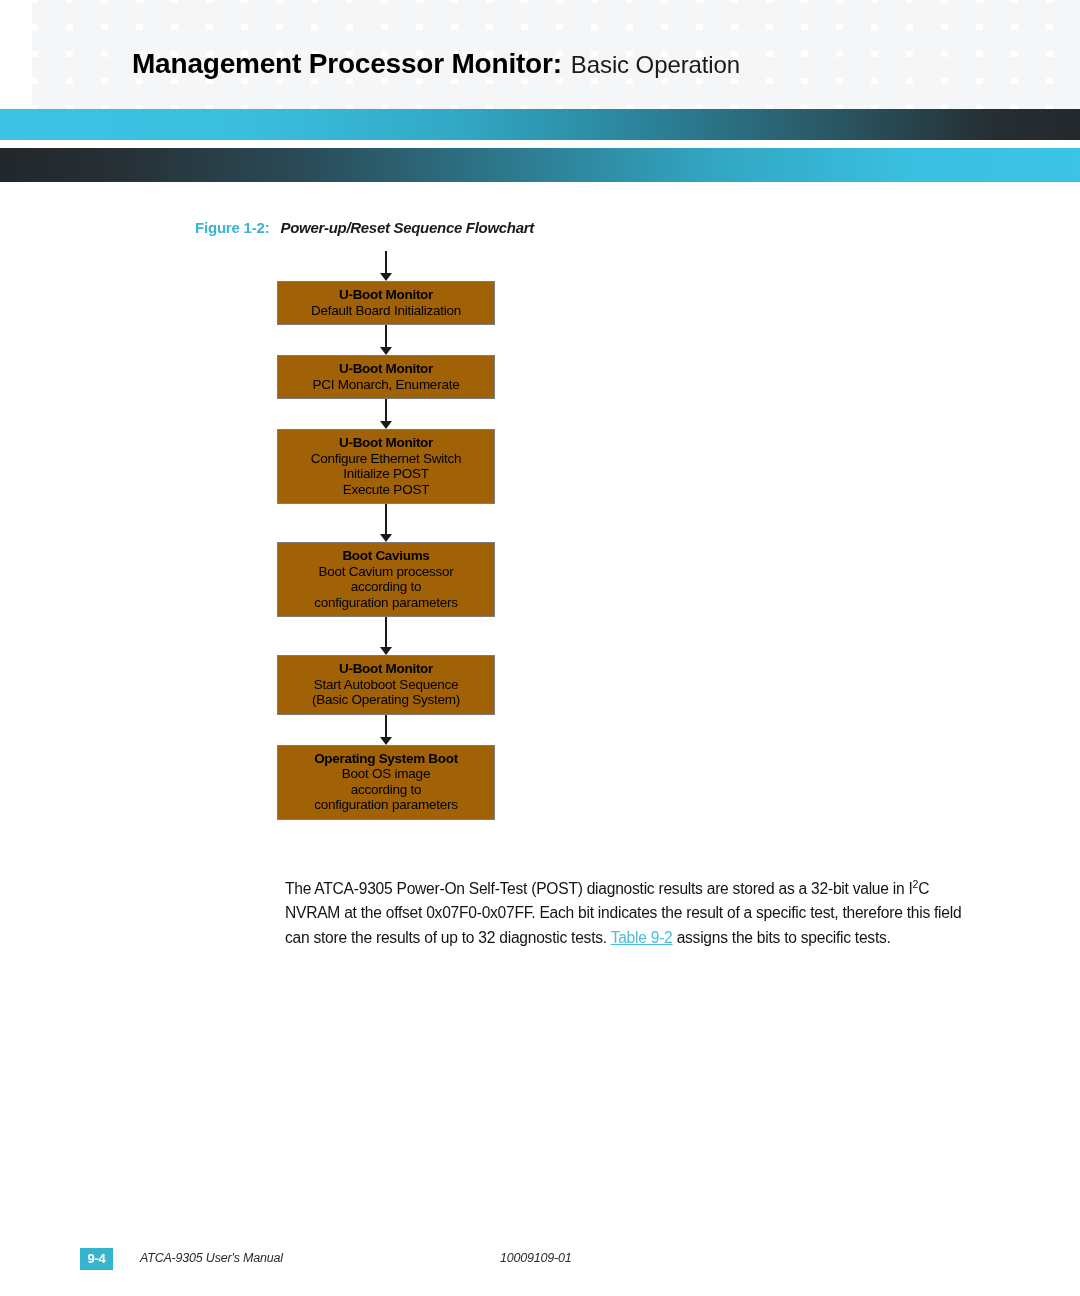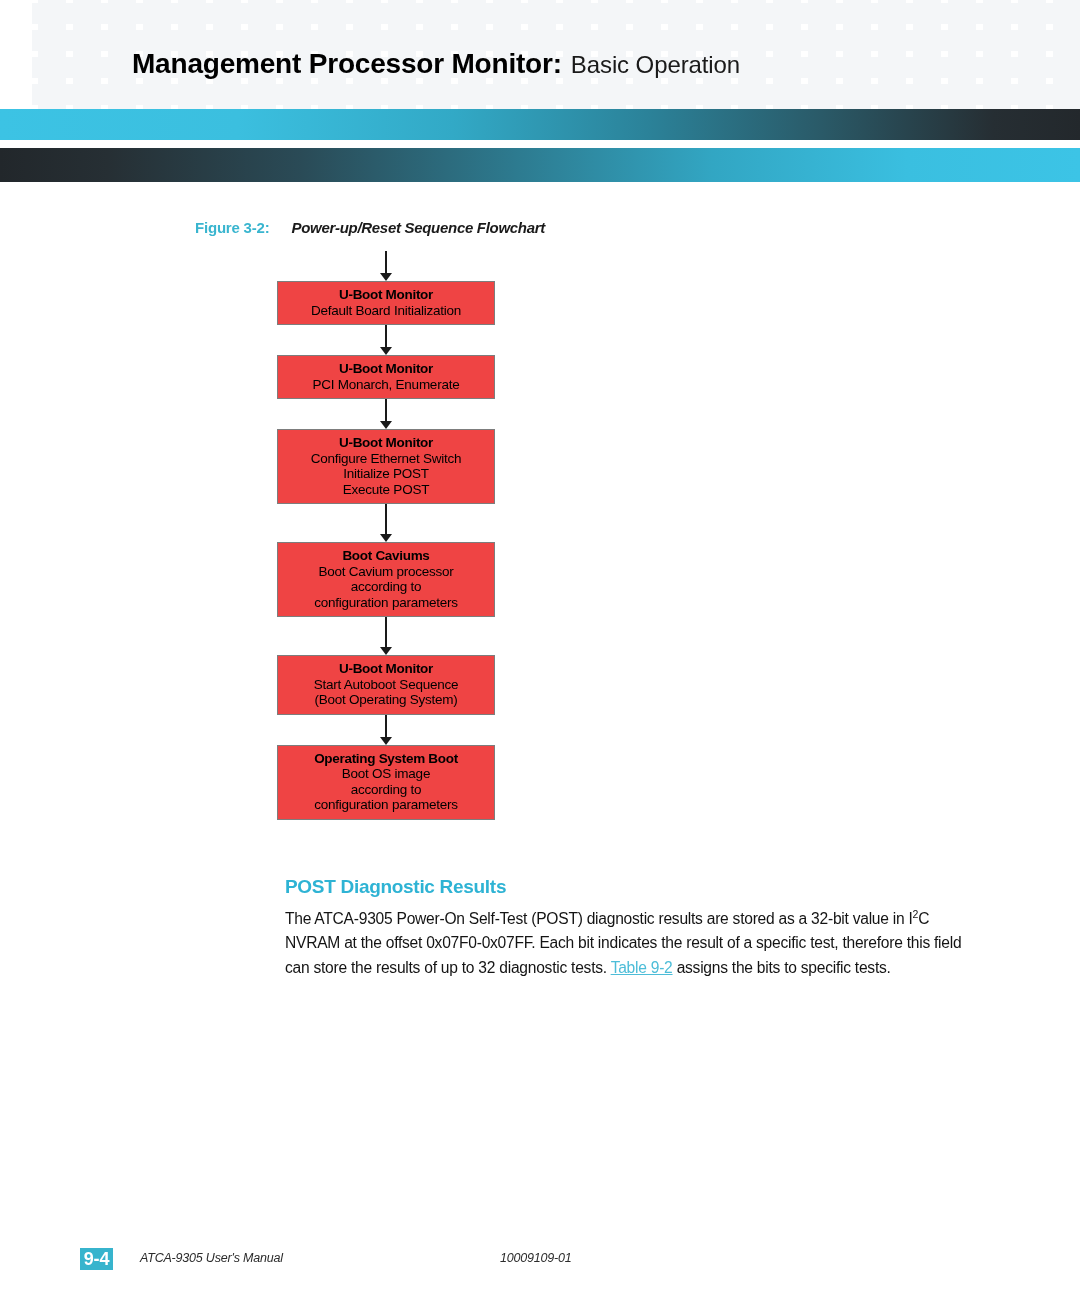--- a/index.html
+++ b/index.html
@@ -88,37 +88,37 @@
     font-size: 15px;
     font-weight: bold;
     color: #39b5cf;
     letter-spacing: -0.2px;
   }
   .figure-caption .fig-title {
     font-size: 15px;
     font-style: italic;
     font-weight: bold;
     color: #1a1a1a;
-    margin-left: 22px;
+    margin-left: 11px;
     letter-spacing: -0.3px;
   }
 
   
   .flowchart {
     position: absolute;
     left: 277px;
     top: 69px;
     width: 220px;
   }
   .fc-node {
     position: relative;
     width: 218px;
     box-sizing: border-box;
     border: 1px solid #7d7d7d;
-    background: #ef4444;
+    background: #a16207;
     text-align: center;
     padding: 5px 4px 6px 4px;
     font-size: 13.5px;
     color: #000000;
     line-height: 15.5px;
     letter-spacing: -0.25px;
   }
   .fc-node.start {
     border-radius: 22px;
     border: 1px solid #3a3a3a;
@@ -200,21 +200,21 @@
     height: 30px;
   }
   .footer-pagebox {
     position: absolute;
     left: 80px;
     top: 0;
     width: 33px;
     height: 22px;
     background: #37b4cd;
     color: #ffffff;
-    font-size: 18px;
+    font-size: 13px;
     font-weight: bold;
     text-align: center;
     line-height: 22px;
     letter-spacing: -0.2px;
   }
   .footer-manual {
     position: absolute;
     left: 140px;
     top: 3px;
     font-size: 12.5px;
@@ -242,21 +242,21 @@
     <span class="t-main">Management Processor Monitor:</span><span class="t-sub">Basic Operation</span>
   </div>
 </div>
 
 <div class="bar bar-top"></div>
 <div class="bar bar-bottom"></div>
 
 <div class="content">
 
   <div class="figure-caption">
-    <span class="fig-label">Figure 3-2:</span><span class="fig-title">Power-up/Reset Sequence Flowchart</span>
+    <span class="fig-label">Figure 1-2:</span><span class="fig-title">Power-up/Reset Sequence Flowchart</span>
   </div>
 
   <div class="flowchart">
 
 
     <div class="fc-connector">
       <span class="stem"></span>
       <span class="head"></span>
     </div>
 
@@ -300,39 +300,38 @@
     </div>
 
     <div class="fc-connector gap-lg">
       <span class="stem"></span>
       <span class="head"></span>
     </div>
 
     <div class="fc-node">
       <span class="nd-title">U-Boot Monitor</span>
       <span class="nd-line">Start Autoboot Sequence</span>
-      <span class="nd-line">(Boot Operating System)</span>
+      <span class="nd-line">(Basic Operating System)</span>
     </div>
 
     <div class="fc-connector">
       <span class="stem"></span>
       <span class="head"></span>
     </div>
 
     <div class="fc-node">
       <span class="nd-title">Operating System Boot</span>
       <span class="nd-line">Boot OS image</span>
       <span class="nd-line">according to</span>
       <span class="nd-line">configuration parameters</span>
     </div>
 
   </div>
 
   <div class="section">
-    <h2 class="section-heading">POST Diagnostic Results</h2>
     <p class="body-text"><span>The ATCA-9305 Power-On Self-Test (POST) diagnostic results are stored as a 32-bit value in I</span><sup>2</sup><span>C NVRAM at the offset 0x07F0-0x07FF. Each bit indicates the result of a specific test, therefore this field can store the results of up to 32 diagnostic tests. </span><a class="xref" href="#">Table 9-2</a><span> assigns the bits to specific tests.</span></p>
   </div>
 
 </div>
 
 <div class="page-footer">
   <div class="footer-pagebox">9-4</div>
   <div class="footer-manual">ATCA-9305 User's Manual</div>
   <div class="footer-partno">10009109-01</div>
 </div>

